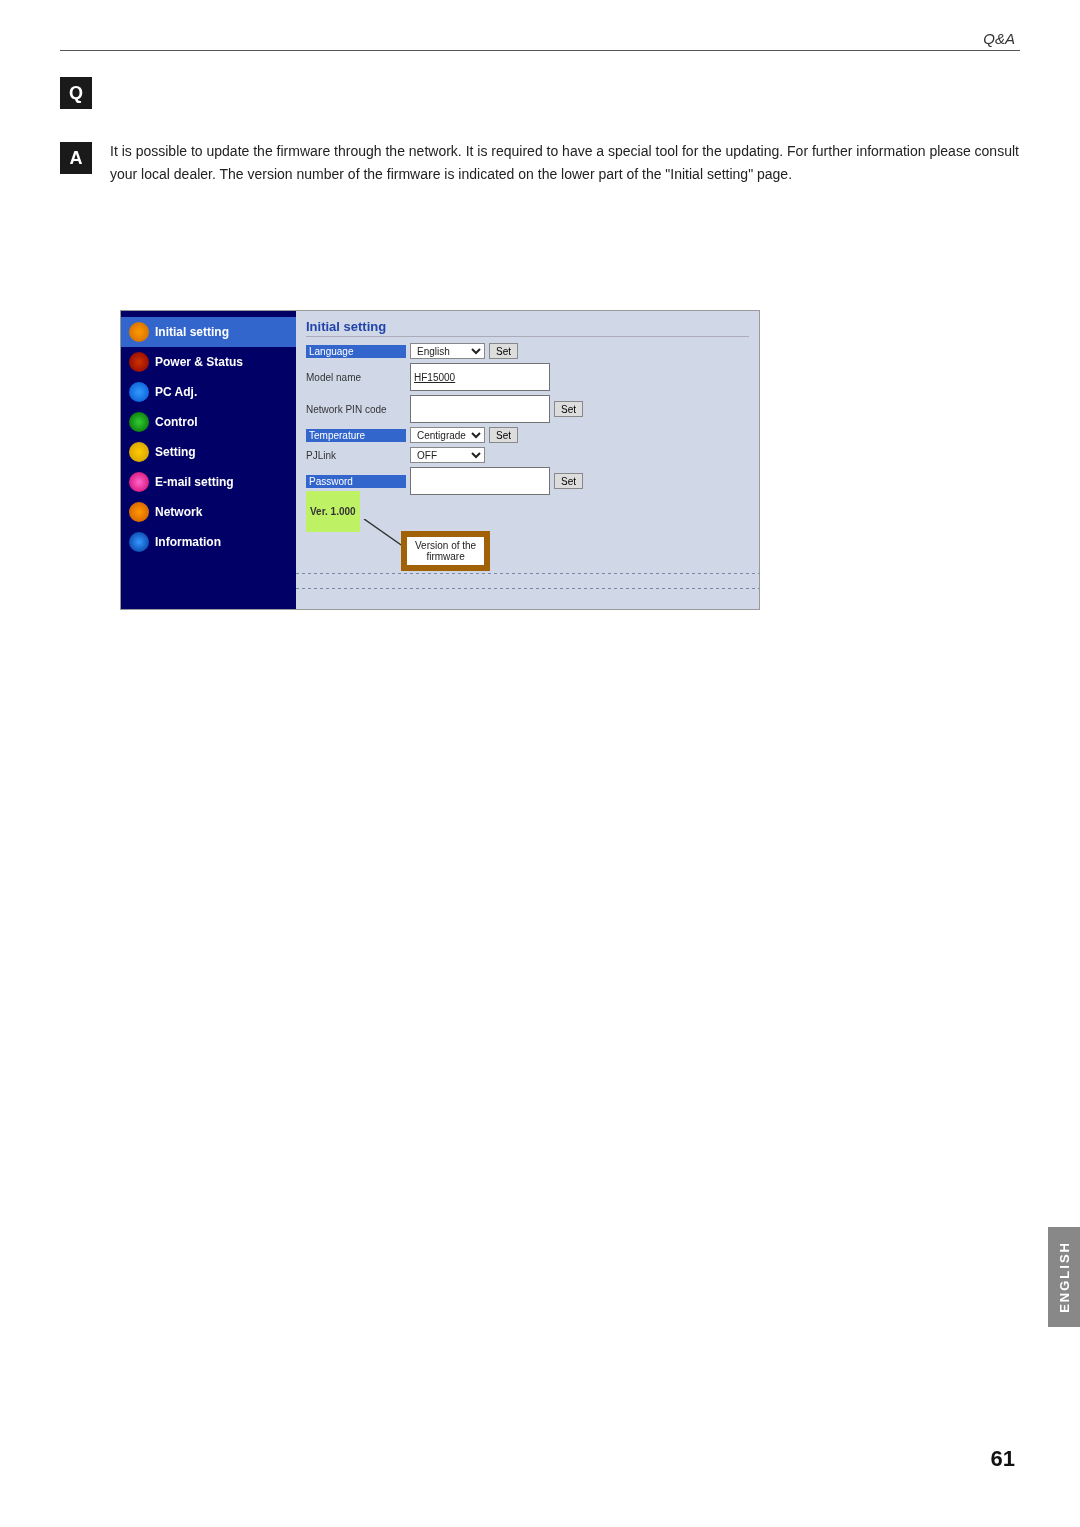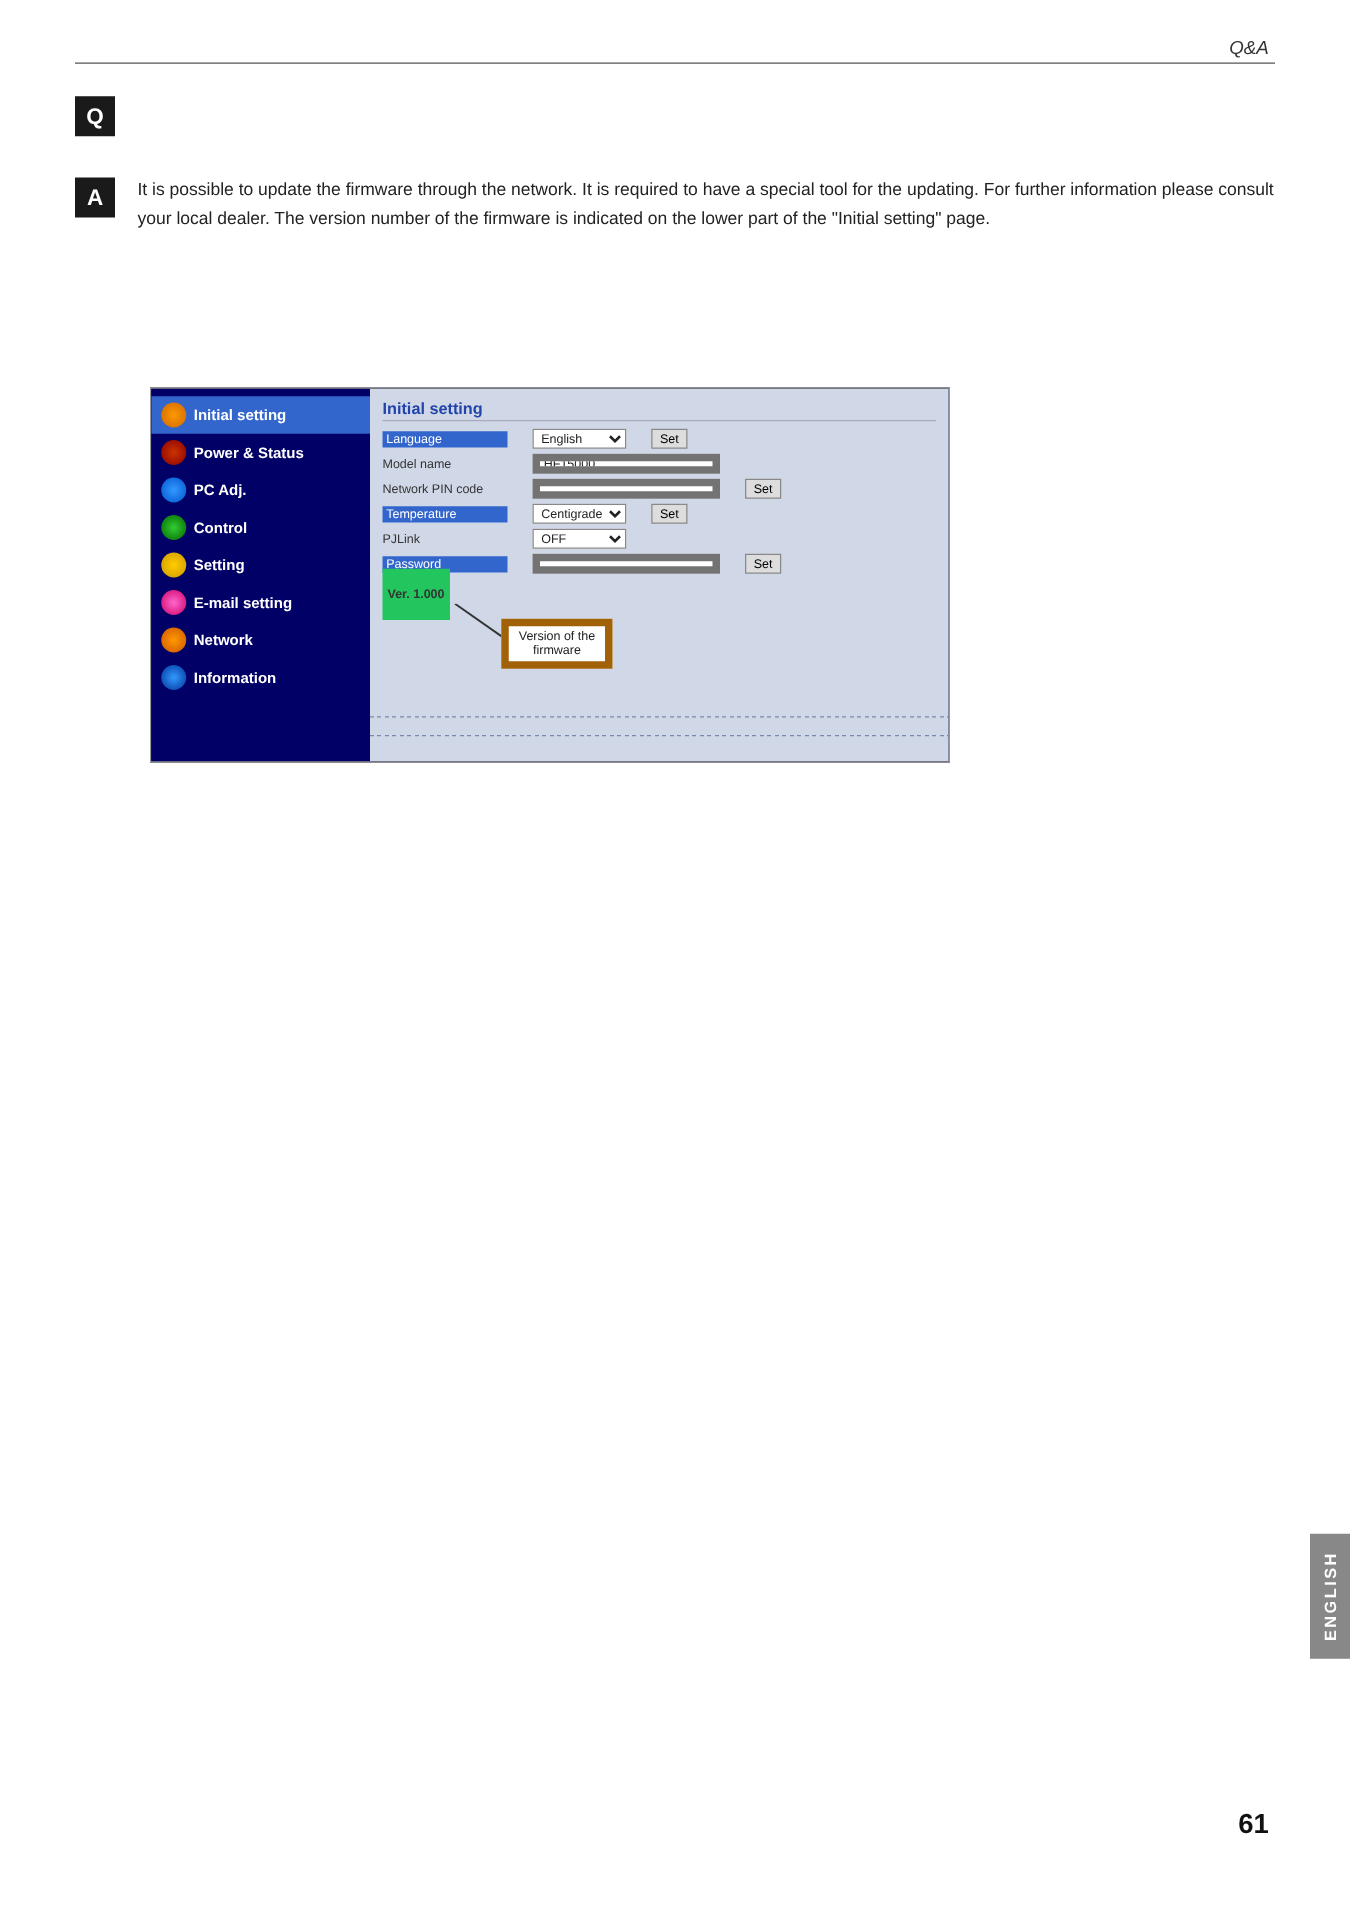--- a/index.html
+++ b/index.html
@@ -171,43 +171,43 @@
       font-weight: bold;
       margin-bottom: 6px;
       border-bottom: 1px solid #aab;
       padding-bottom: 2px;
     }
 
     .form-row {
       display: flex;
       align-items: center;
       margin-bottom: 4px;
-      gap: 20px;
+      gap: 4px;
     }
 
     .form-label {
       font-size: 10px;
       color: #333;
       width: 100px;
       flex-shrink: 0;
     }
 
     .form-label.highlight {
       background: #3366cc;
       color: #fff;
       padding: 1px 3px;
     }
 
     .form-input {
       background: #fff;
-      border: 6px solid #737373;
+      border: 1px solid #737373;
       font-size: 10px;
       color: #222;
       padding: 1px 3px;
-      height: 16px;
+      height: 28px;
       min-width: 90px;
       text-decoration: underline;
     }
 
     .form-select {
       background: #fff;
       border: 1px solid #888;
       font-size: 10px;
       color: #222;
       padding: 1px 2px;
@@ -250,21 +250,21 @@
     .english-tab-text {
       writing-mode: vertical-rl;
       transform: rotate(180deg);
       font-size: 13px;
       font-weight: bold;
       color: #fff;
       letter-spacing: 2px;
     }
 
     .ver-highlight {
-      background: #22c55e;
+      background: #bef264;
       color: #333;
       padding: 15px 4px;
       font-size: 10px;
       font-weight: bold;
     }
   </style>
 </head>
 <body>
 
 <div class="top-rule"></div>

